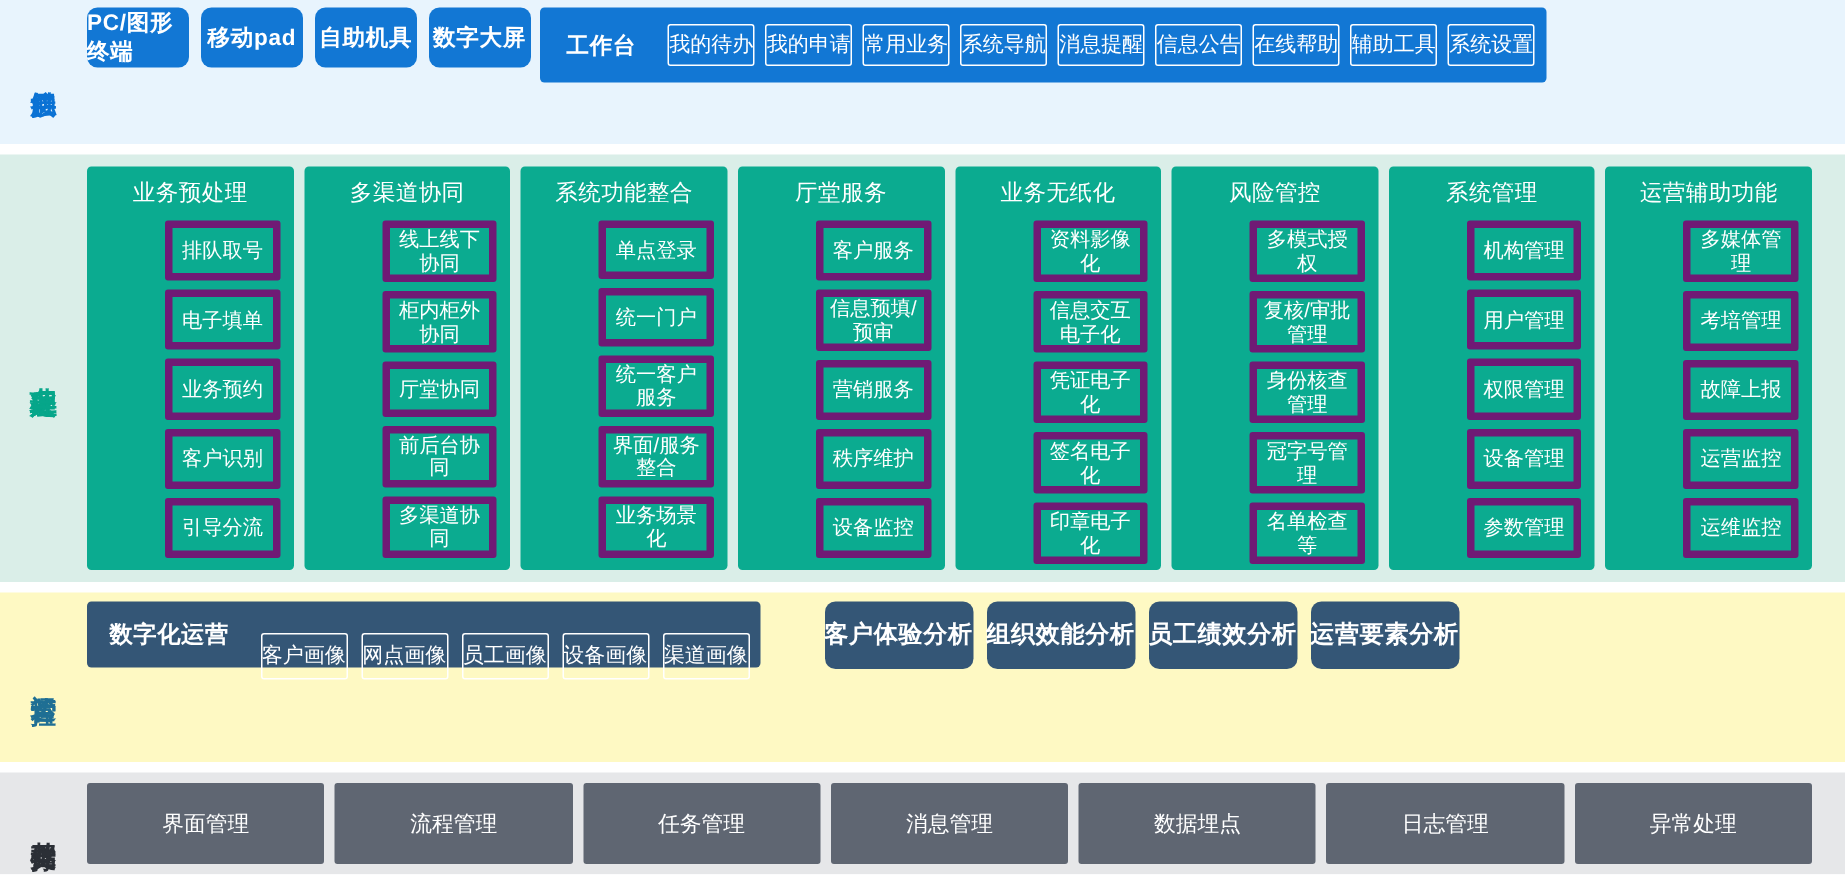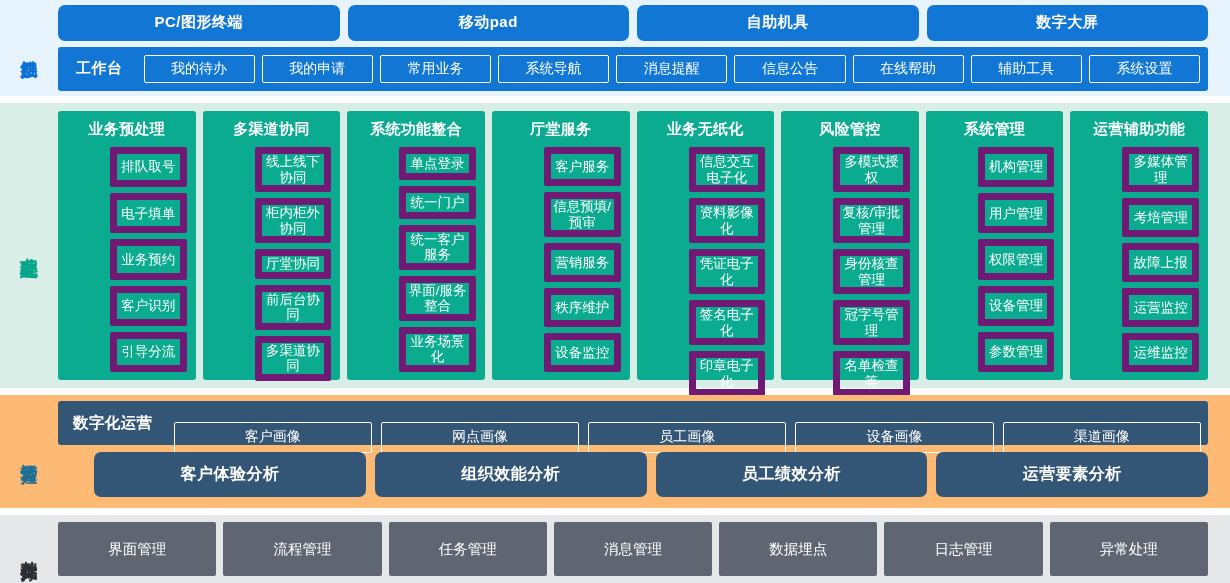--- a/index.html
+++ b/index.html
@@ -37,21 +37,21 @@
     font-size: 17px;
     line-height: 1.12;
     letter-spacing: 1px;
     writing-mode: vertical-rl;
     text-orientation: upright;
     user-select: none;
   }
   .layer-body {
     flex: 1 1 auto;
     display: flex;
-    flex-direction: column;
+    flex-direction: row;
     box-sizing: border-box;
   }
 
   
   #layer-contact {
     top: 0;
     height: 96px;
     background: #e8f4fd;
     padding: 5px 0 5px 0;
   }
@@ -126,50 +126,50 @@
     border-radius: 3px;
     display: flex;
     flex-direction: column;
     align-items: stretch;
     padding: 6px 9px 8px 9px;
     box-sizing: border-box;
     gap: 6px;
   }
   .biz-col-title {
     color: #ffffff;
-    font-weight: bold;
+    font-weight: normal;
     font-size: 15px;
     text-align: center;
     height: 24px;
     line-height: 24px;
     letter-spacing: .3px;
     white-space: nowrap;
   }
   .biz-item {
     flex: 1 1 0;
-    border: 7px solid #701a75;
+    border: 5px solid #701a75;
     border-radius: 2px;
     color: #ffffff;
     font-size: 13.5px;
     display: flex;
     align-items: center;
     justify-content: center;
     text-align: center;
     line-height: 1.15;
     white-space: pre-line;
     padding: 0 2px;
     box-sizing: border-box;
     margin-left: 43px;
   }
 
   
   #layer-ops {
     top: 395px;
     height: 113px;
-    background: #fdba74;
+    background: #fef9c3;
     padding: 6px 0;
   }
   #layer-ops .layer-label { color: #1f6f94; }
   #layer-ops .layer-body {
     padding-right: 22px;
     gap: 7px;
   }
   .ops-portrait-bar {
     height: 44px;
     background: #345676;
@@ -309,22 +309,22 @@
         <div class="biz-item">客户服务</div>
         <div class="biz-item">信息预填/
 预审</div>
         <div class="biz-item">营销服务</div>
         <div class="biz-item">秩序维护</div>
         <div class="biz-item">设备监控</div>
       </div>
 
       <div class="biz-col">
         <div class="biz-col-title">业务无纸化</div>
+        <div class="biz-item">资料影像化</div>
         <div class="biz-item">信息交互电子化</div>
-        <div class="biz-item">资料影像化</div>
         <div class="biz-item">凭证电子化</div>
         <div class="biz-item">签名电子化</div>
         <div class="biz-item">印章电子化</div>
       </div>
 
       <div class="biz-col">
         <div class="biz-col-title">风险管控</div>
         <div class="biz-item">多模式授权</div>
         <div class="biz-item">复核/审批管理</div>
         <div class="biz-item">身份核查管理</div>

